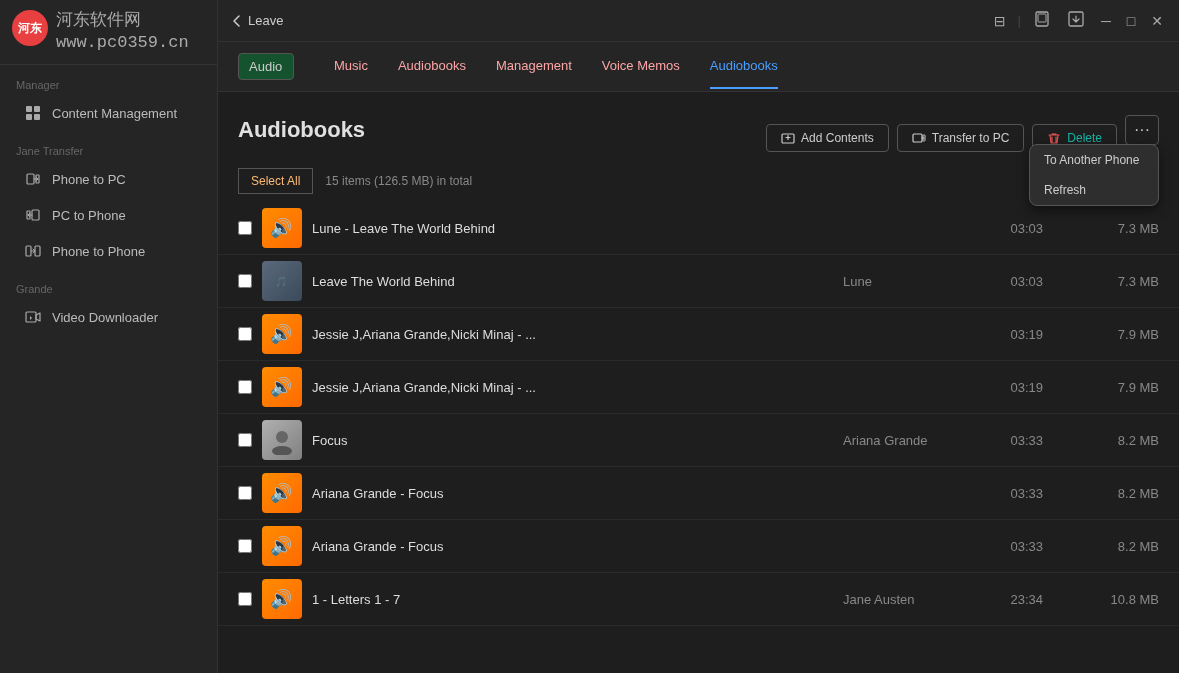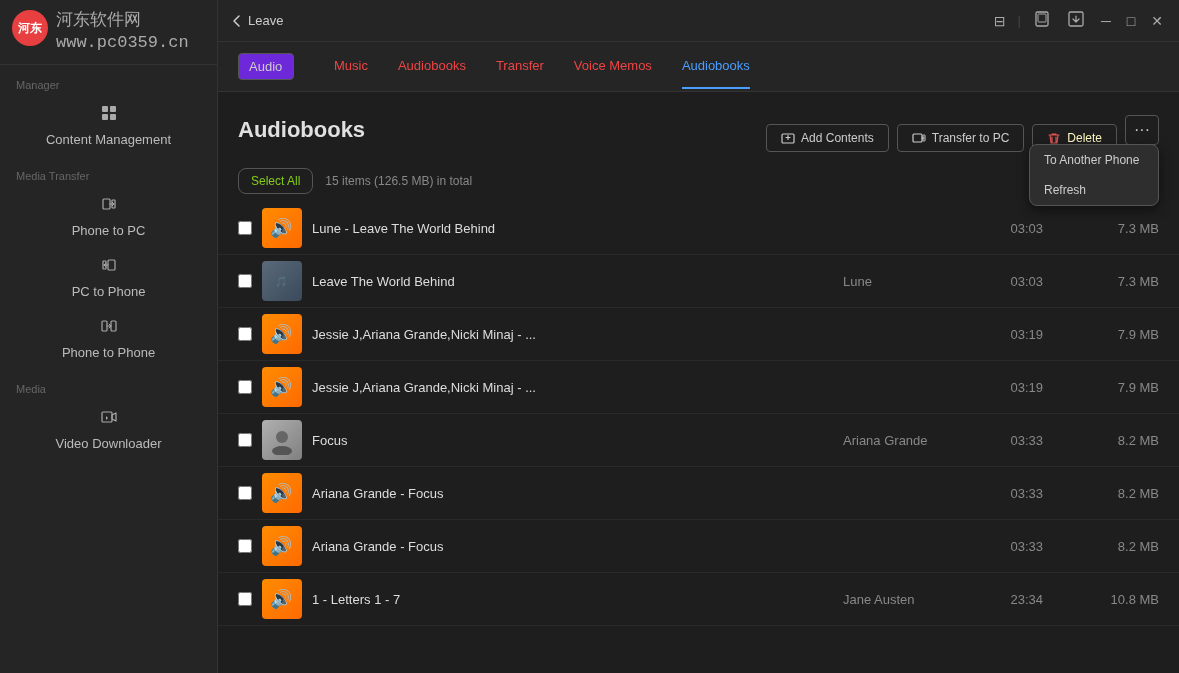--- a/index.html
+++ b/index.html
@@ -49,21 +49,20 @@
     }
     .sidebar-item {
       display: flex;
       align-items: center;
       gap: 10px;
       padding: 8px 16px;
       cursor: pointer;
       color: #bbb;
       border-radius: 4px;
       margin: 1px 8px;
-      flex-direction: column;
     }
     .sidebar-item-icon { width: 18px; height: 18px; display: flex; align-items: center; justify-content: center; }
     .sidebar-item-label { font-size: 13px; }
 
     
     .main {
       flex: 1;
       display: flex;
       flex-direction: column;
       height: 100%;
@@ -105,34 +104,34 @@
     .tabs {
       display: flex;
       align-items: center;
       padding: 0 20px;
       height: 50px;
       background: #252525;
       border-bottom: 1px solid #333;
       gap: 30px;
     }
     .tab-audio-select {
-      background: #6d28d9;
+      background: #14532d;
       border: 1px solid #555;
       color: #ccc;
       padding: 5px 10px;
       border-radius: 4px;
       font-size: 13px;
       cursor: pointer;
       appearance: none;
       -webkit-appearance: none;
       background-image: none;
       margin-right: 10px;
     }
     .tab {
-      color: #ef4444;
+      color: #fca5a5;
       cursor: pointer;
       padding: 14px 0;
       font-size: 13px;
       border-bottom: 2px solid transparent;
       white-space: nowrap;
     }
     .tab.active {
       color: #4a9eff;
       border-bottom: 2px solid #4a9eff;
     }
@@ -169,21 +168,21 @@
       gap: 6px;
       padding: 6px 14px;
       border: 1px solid #555;
       border-radius: 4px;
       background: transparent;
       color: #ccc;
       cursor: pointer;
       font-size: 12px;
       margin-top: 16px;
     }
-    .action-btn.delete { color: #fef9c3; }
+    .action-btn.delete { color: #14b8a6; }
     .more-btn {
       padding: 6px 8px;
       border: 1px solid #555;
       border-radius: 4px;
       background: transparent;
       color: #ccc;
       cursor: pointer;
       font-size: 16px;
       line-height: 1;
     }
@@ -211,23 +210,23 @@
     
     .list-header {
       display: flex;
       align-items: center;
       padding: 0 20px 8px;
       gap: 12px;
     }
     .select-all-btn {
       padding: 5px 12px;
       border: 1px solid #555;
-      border-radius: 8px;
+      border-radius: 0;
       background: transparent;
-      color: #84cc16;
+      color: #fdba74;
       cursor: pointer;
       font-size: 12px;
     }
     .items-count {
       color: #888;
       font-size: 12px;
     }
 
     
     .track-list {
@@ -344,21 +343,21 @@
       <svg width="16" height="16" viewBox="0 0 16 16" fill="none">
         <rect x="1" y="1" width="6" height="6" rx="1" fill="#aaa"></rect>
         <rect x="9" y="1" width="6" height="6" rx="1" fill="#aaa"></rect>
         <rect x="1" y="9" width="6" height="6" rx="1" fill="#aaa"></rect>
         <rect x="9" y="9" width="6" height="6" rx="1" fill="#aaa"></rect>
       </svg>
     </div>
     <span class="sidebar-item-label">Content Management</span>
   </div>
 
-  <div class="sidebar-section-label">Media Transfer</div>
+  <div class="sidebar-section-label">Jane Transfer</div>
   <div class="sidebar-item">
     <div class="sidebar-item-icon">
       <svg width="16" height="16" viewBox="0 0 16 16" fill="none">
         <rect x="2" y="3" width="7" height="10" rx="1" stroke="#aaa" stroke-width="1.2"></rect>
         <rect x="11" y="4" width="3" height="8" rx="0.5" stroke="#aaa" stroke-width="1.2"></rect>
         <path d="M9 8h4M11 6l2 2-2 2" stroke="#aaa" stroke-width="1" stroke-linecap="round" stroke-linejoin="round"></path>
       </svg>
     </div>
     <span class="sidebar-item-label">Phone to PC</span>
   </div>
@@ -376,21 +375,21 @@
     <div class="sidebar-item-icon">
       <svg width="16" height="16" viewBox="0 0 16 16" fill="none">
         <rect x="1" y="3" width="5" height="10" rx="1" stroke="#aaa" stroke-width="1.2"></rect>
         <rect x="10" y="3" width="5" height="10" rx="1" stroke="#aaa" stroke-width="1.2"></rect>
         <path d="M6 8h4M8 6l2 2-2 2" stroke="#aaa" stroke-width="1" stroke-linecap="round" stroke-linejoin="round"></path>
       </svg>
     </div>
     <span class="sidebar-item-label">Phone to Phone</span>
   </div>
 
-  <div class="sidebar-section-label">Media</div>
+  <div class="sidebar-section-label">Grande</div>
   <div class="sidebar-item">
     <div class="sidebar-item-icon">
       <svg width="16" height="16" viewBox="0 0 16 16" fill="none">
         <rect x="1" y="3" width="10" height="10" rx="1" stroke="#aaa" stroke-width="1.2"></rect>
         <path d="M11 6l4-2v8l-4-2V6z" stroke="#aaa" stroke-width="1.2" stroke-linejoin="round"></path>
         <path d="M5 7l2 2-2 2V7z" fill="#aaa"></path>
       </svg>
     </div>
     <span class="sidebar-item-label">Video Downloader</span>
   </div>
@@ -425,21 +424,21 @@
       <span class="titlebar-close">✕</span>
     </div>
   </div>
 
   <div class="tabs">
     <select class="tab-audio-select">
       <option>Audio</option>
     </select>
     <div class="tab">Music</div>
     <div class="tab">Audiobooks</div>
-    <div class="tab">Transfer</div>
+    <div class="tab">Management</div>
     <div class="tab">Voice Memos</div>
     <div class="tab active">Audiobooks</div>
   </div>
 
   <div class="content">
     <div class="content-header">
       <h1 class="content-title">Audiobooks</h1>
       <div class="header-actions">
         <button class="action-btn">
           <svg width="14" height="14" viewBox="0 0 14 14" fill="none">

